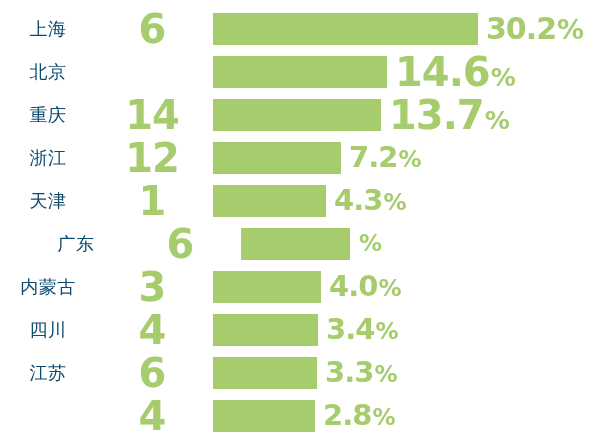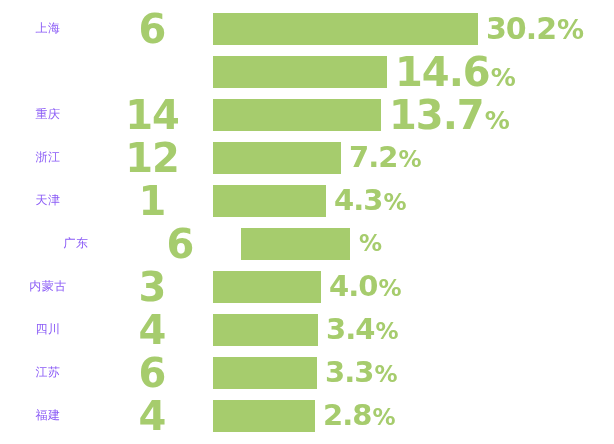--- a/index.html
+++ b/index.html
@@ -31,22 +31,22 @@
 
   .label-cell {
     position: absolute;
     left: 0;
     top: 0;
     width: 96px;
     height: 43px;
     display: flex;
     align-items: center;
     justify-content: center;
-    color: #8b5cf6;
-    font-size: 12px;
+    color: #0c4a6e;
+    font-size: 18px;
     letter-spacing: 0.5px;
     font-family: "DejaVu Sans", "Liberation Sans", sans-serif;
     white-space: nowrap;
   }
 
   .count-cell {
     position: absolute;
     left: 96px;
     top: 0;
     width: 112px;
@@ -122,20 +122,21 @@
       <div class="count-cell">6</div>
       <div class="bar-area">
         <div class="bar" style="width: 265px;"></div>
         <div class="pct">
           <span class="num">30.2</span>
           <span class="sym">%</span>
         </div>
       </div>
     </div>
     <div class="row mid" style="top: 50px;">
+      <div class="label-cell">北京</div>
       <div class="bar-area">
         <div class="bar" style="width: 174px;"></div>
         <div class="pct">
           <span class="num">14.6</span>
           <span class="sym">%</span>
         </div>
       </div>
     </div>
     <div class="row mid" style="top: 93px;">
       <div class="label-cell">重庆</div>
@@ -207,21 +208,20 @@
       <div class="count-cell">6</div>
       <div class="bar-area">
         <div class="bar" style="width: 104px;"></div>
         <div class="pct">
           <span class="num">3.3</span>
           <span class="sym">%</span>
         </div>
       </div>
     </div>
     <div class="row" style="top: 394px;">
-      <div class="label-cell">福建</div>
       <div class="count-cell">4</div>
       <div class="bar-area">
         <div class="bar" style="width: 102px;"></div>
         <div class="pct">
           <span class="num">2.8</span>
           <span class="sym">%</span>
         </div>
       </div>
     </div>
   </div>

